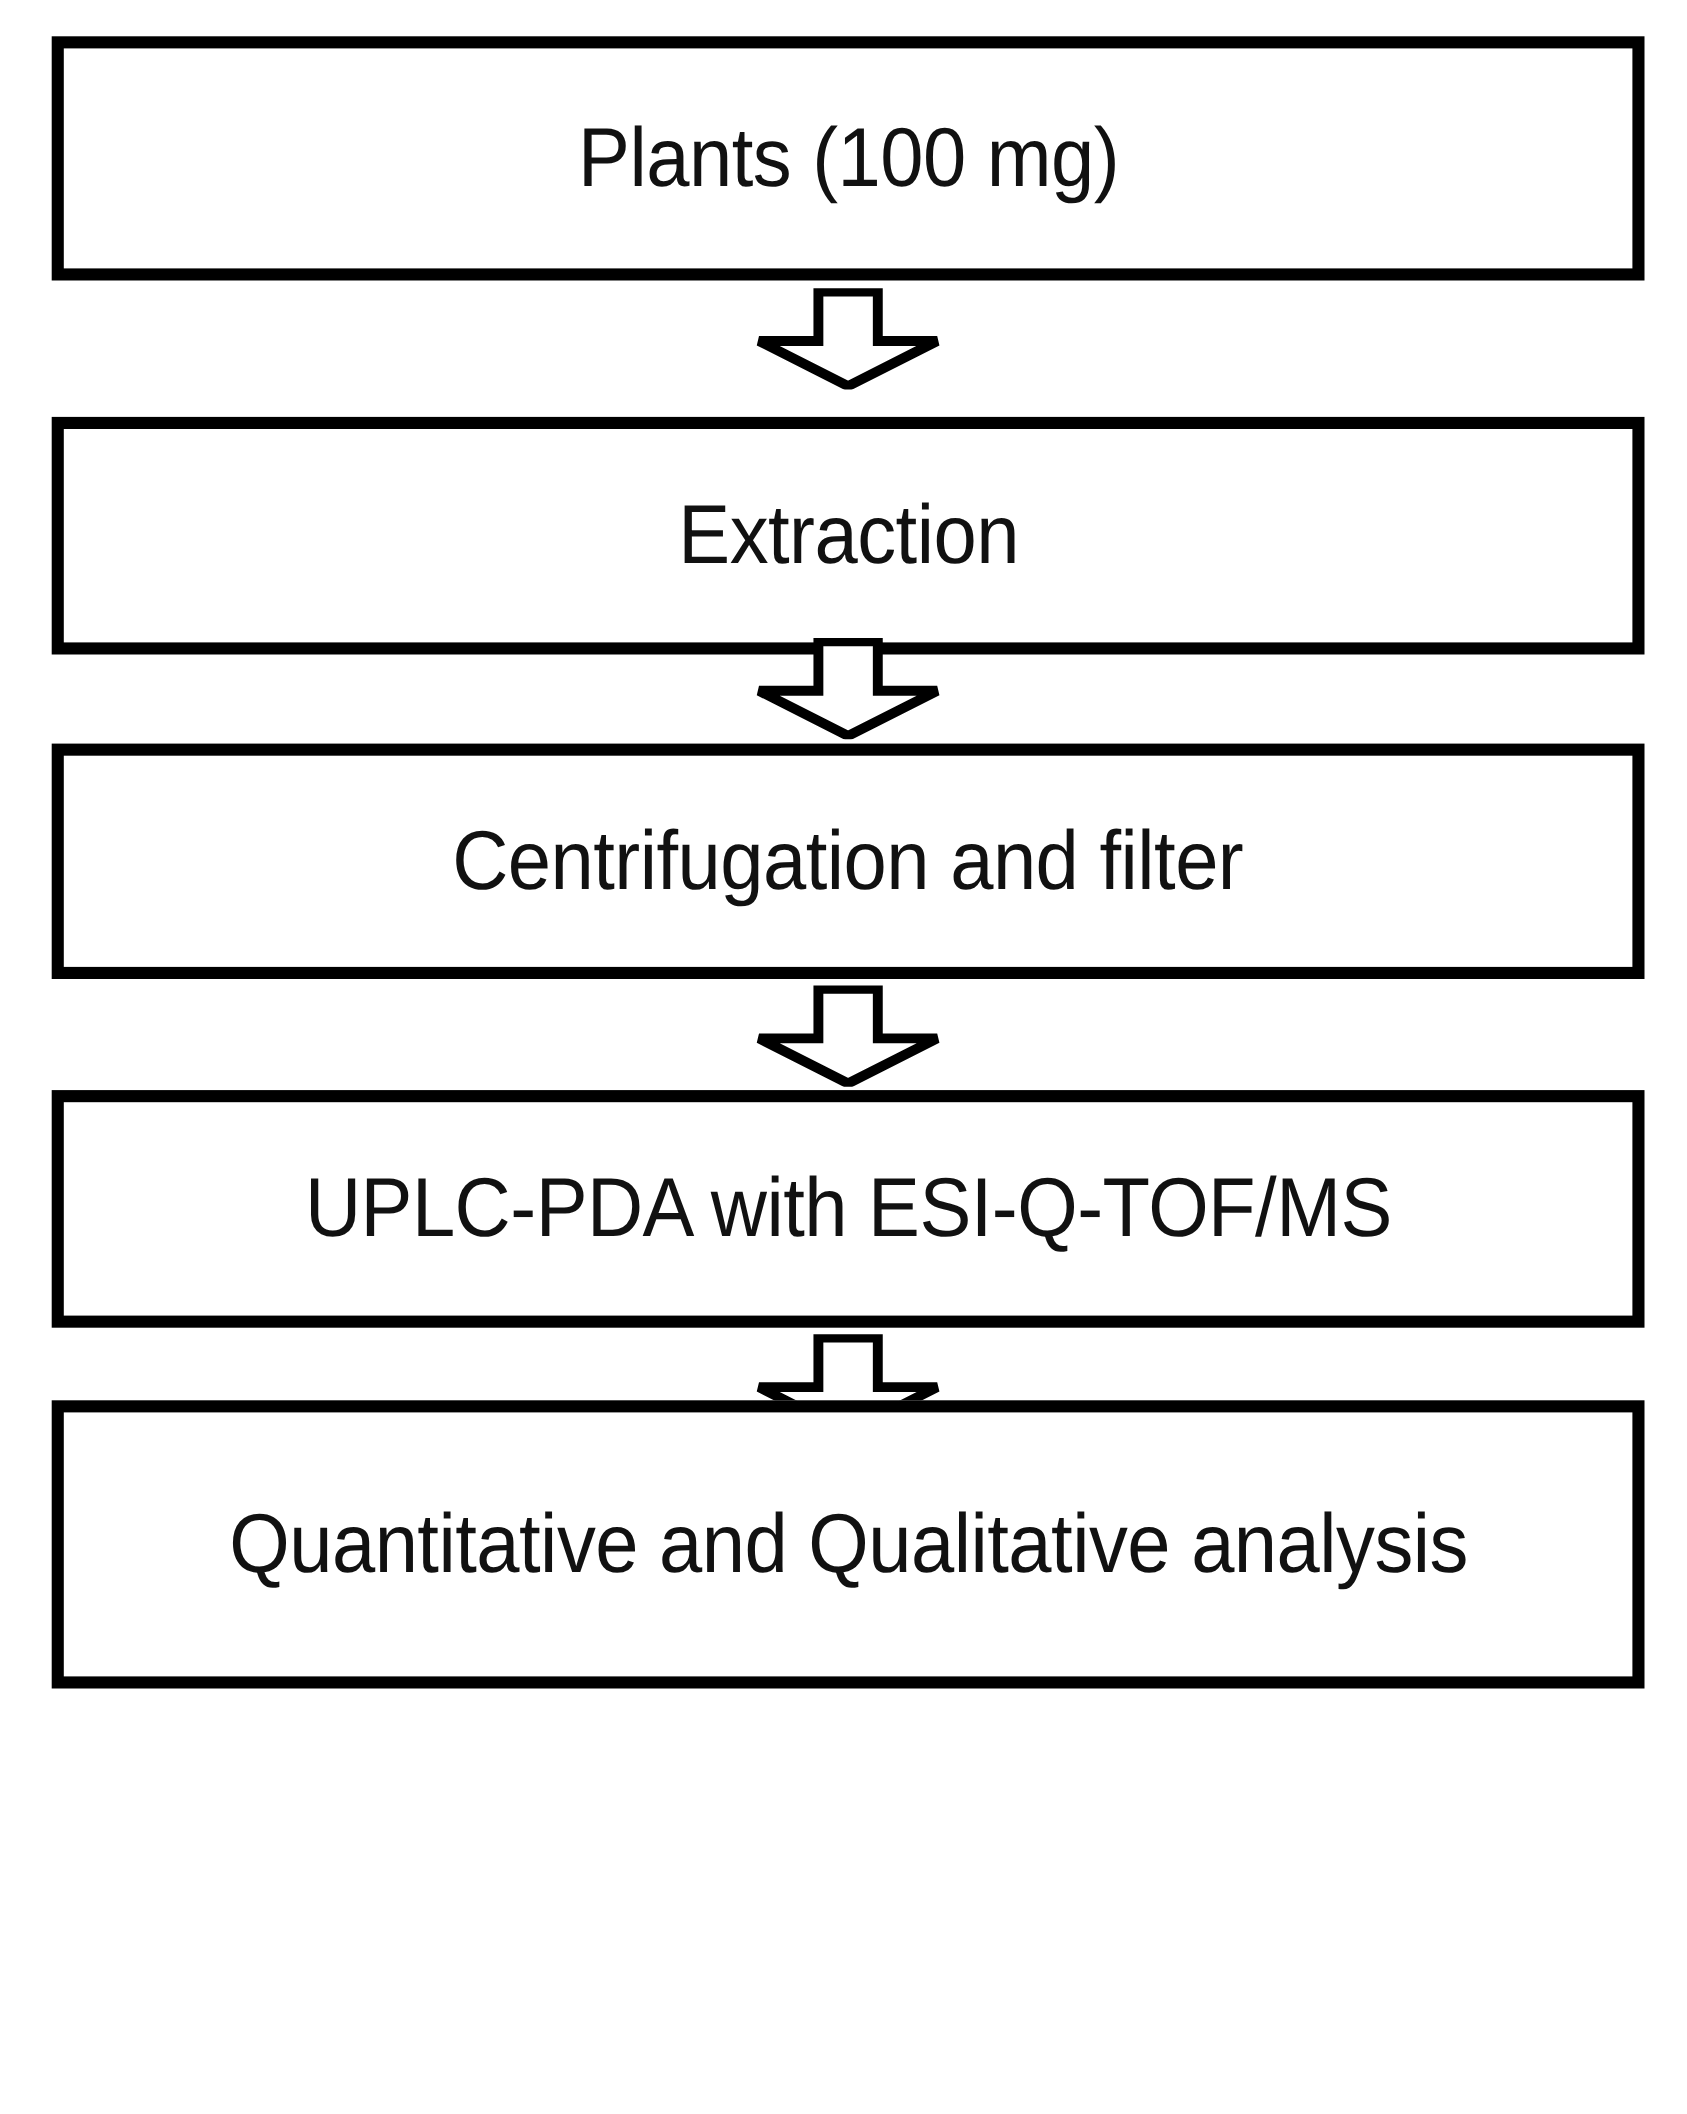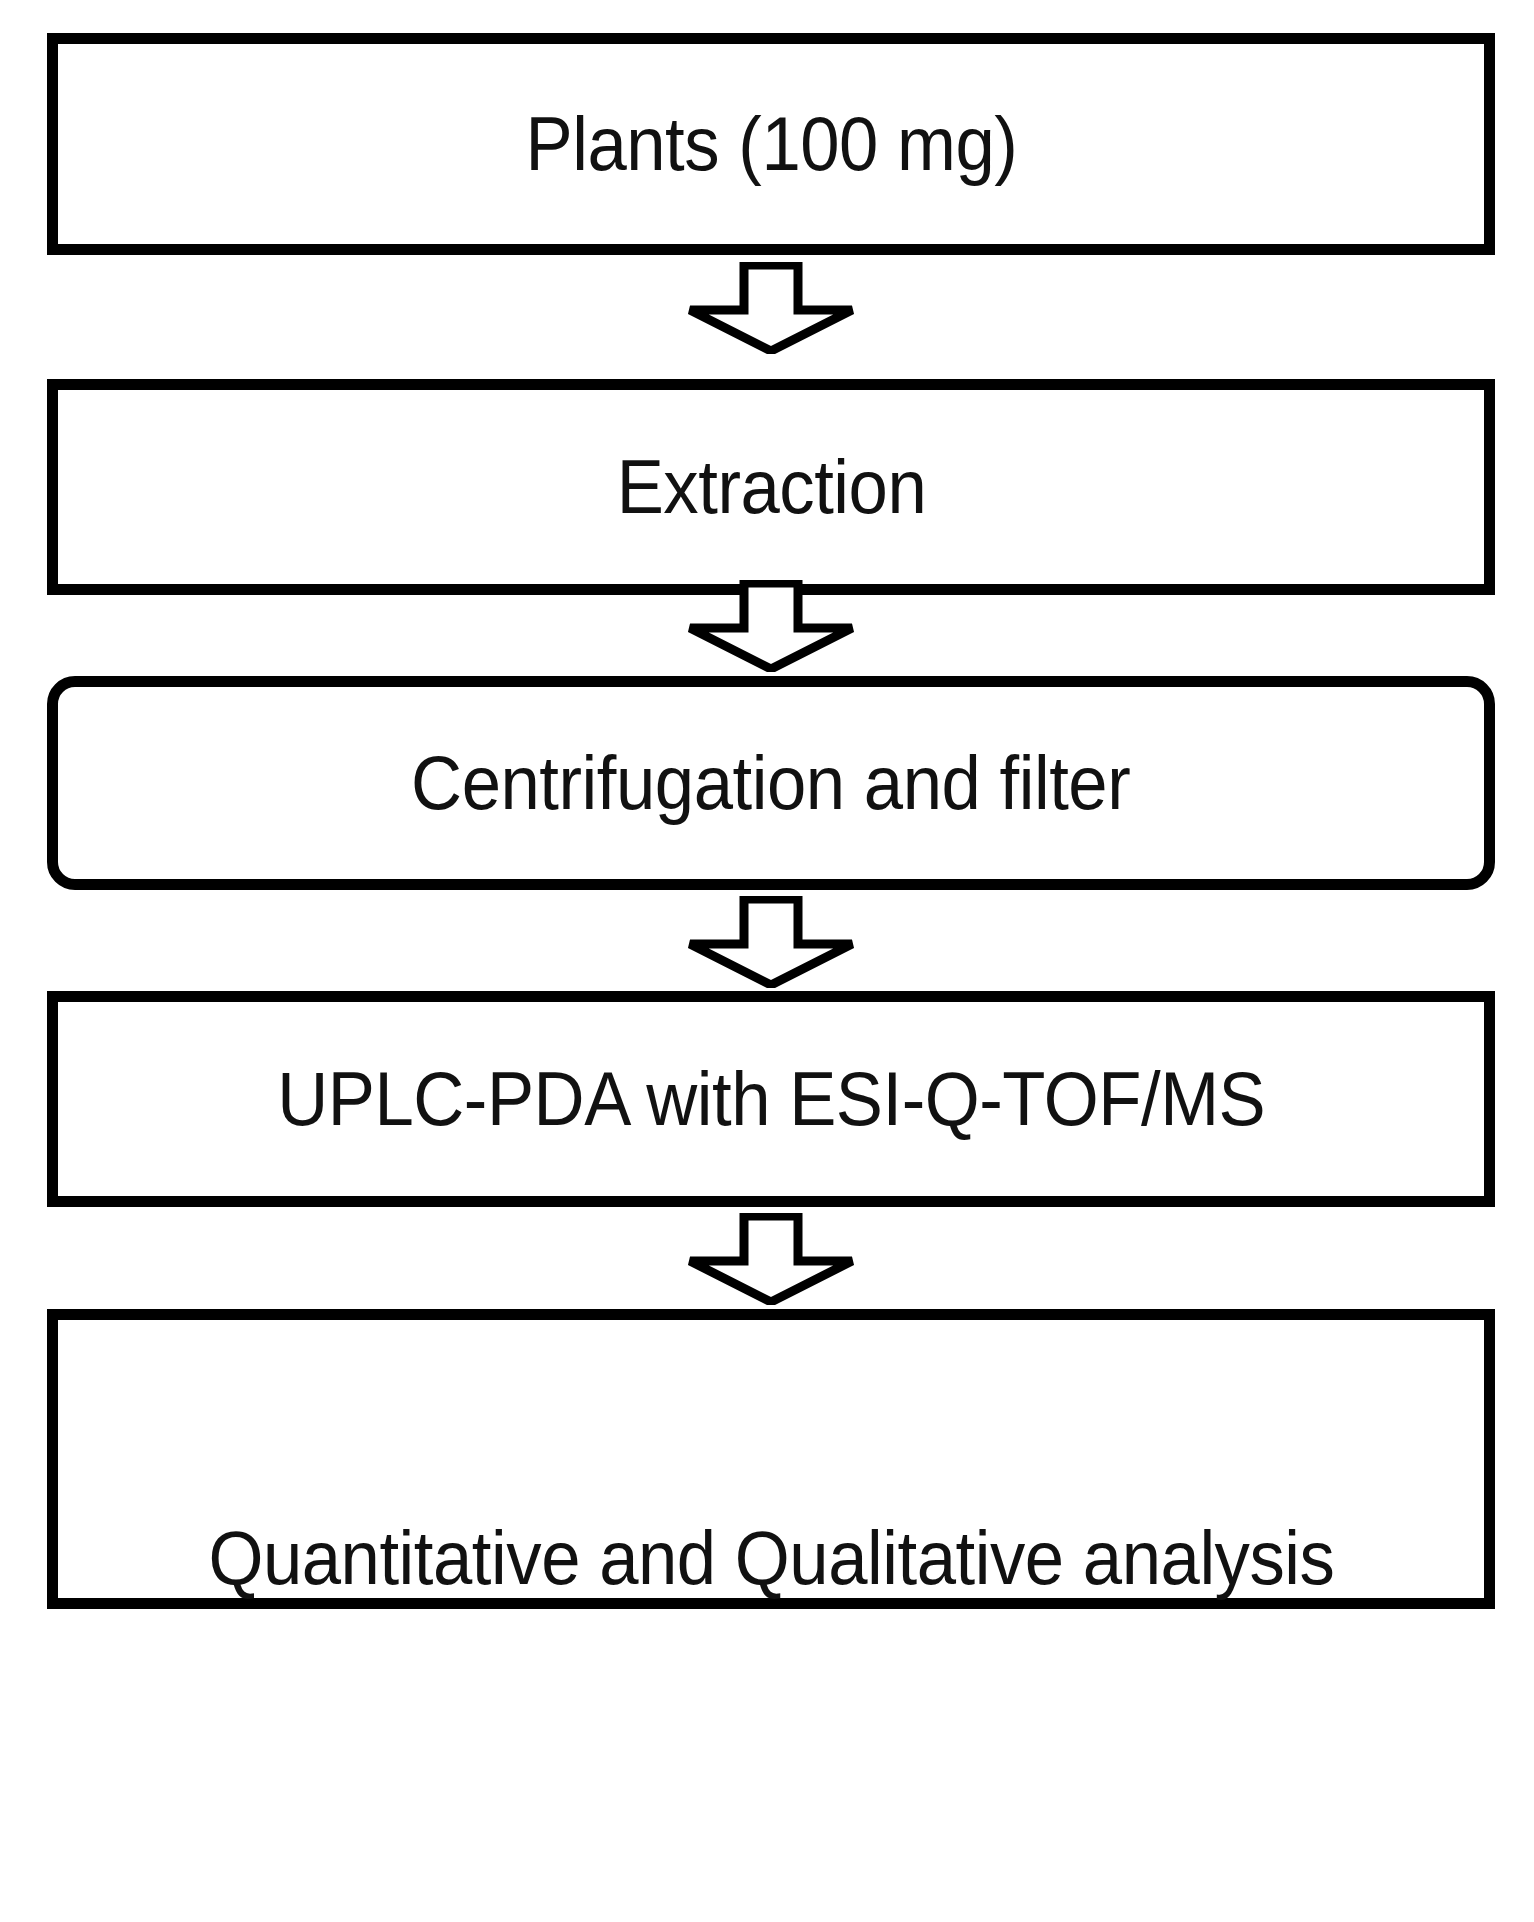--- a/index.html
+++ b/index.html
@@ -37,23 +37,23 @@
     color: #111111;
     text-align: center;
     font-weight: 400;
     letter-spacing: -0.5px;
     white-space: nowrap;
     transform: scaleX(0.93);
     transform-origin: center center;
   }
   .box-1 { top: 33px;   height: 222px; }
   .box-2 { top: 379px;  height: 216px; }
-  .box-3 { top: 676px;  height: 214px; border-radius: 28px; }
+  .box-3 { top: 676px;  height: 214px; }
   .box-4 { top: 991px;  height: 216px; }
-  .box-5 { top: 1309px; height: 300px; align-items: flex-end; }
+  .box-5 { top: 1273px; height: 262px; }
 
   .arrow {
     position: absolute;
     left: 681px;
     width: 180px;
   }
   .arrow svg { display: block; width: 180px; height: 100%; }
   .arrow-1 { top: 262px;  height: 92px; }
   .arrow-2 { top: 580px;  height: 92px; }
   .arrow-3 { top: 896px;  height: 92px; }

